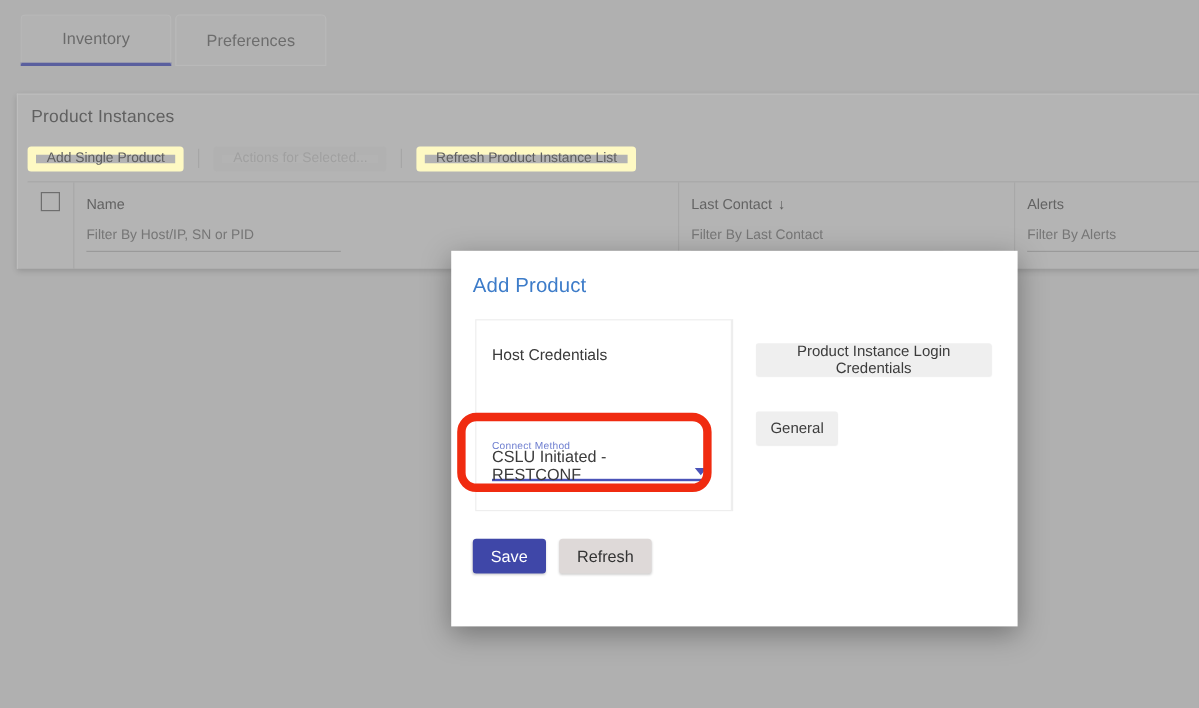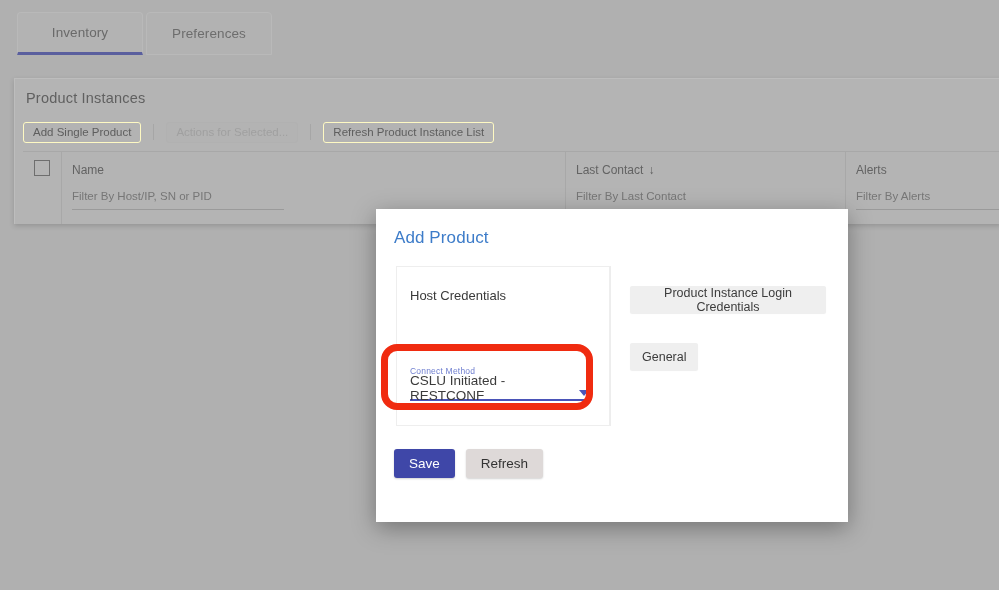--- a/index.html
+++ b/index.html
@@ -73,21 +73,21 @@
     left: 8px; top: 42px;
     height: 22px;
     display: flex;
     align-items: center;
     gap: 0;
   }
   .tb-btn {
     box-sizing: border-box;
     height: 21px;
     padding: 0 9px;
-    border: 1px solid #fef9c3;
+    border: 7px solid #fef9c3;
     border-radius: 3px;
     background: #b3b3b3;
     font-size: 11.5px;
     color: #5e5e5e;
     display: flex;
     align-items: center;
     white-space: nowrap;
     text-align: center;
   }
   .tb-btn.disabled { color: #a0a0a0; border-color: #b1b1b1; }

